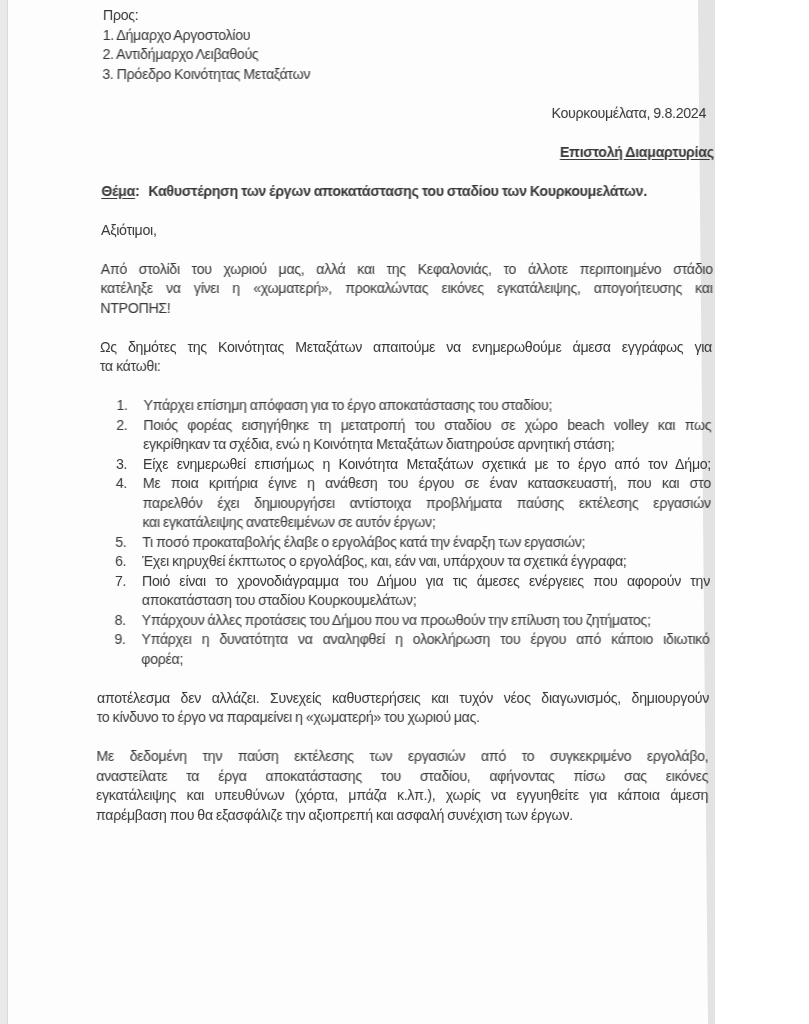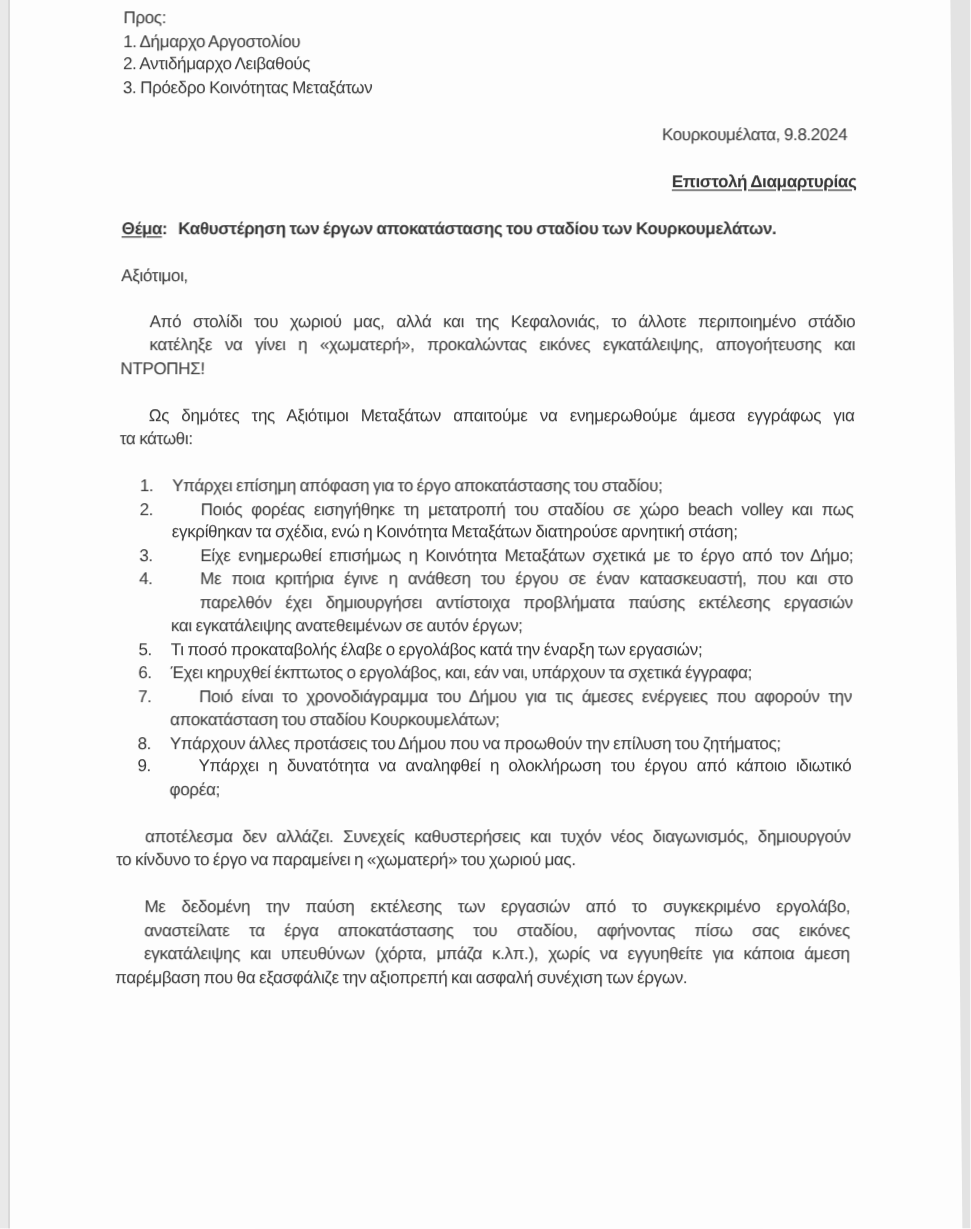--- a/index.html
+++ b/index.html
@@ -2,21 +2,21 @@
 <html lang="el"><head>
 <meta charset="utf-8">
 <style>
   html, body {
     margin: 0;
     padding: 0;
     background: #ffffff;
   }
   .page {
     position: relative;
-    width: 809px;
+    width: 715px;
     height: 1024px;
     background: #fdfdfd;
     overflow: hidden;
     font-family: "Liberation Sans", "DejaVu Sans", sans-serif;
     color: #373737;
   }
   
   .edge-left {
     position: absolute;
     left: 0; top: 0;
@@ -38,21 +38,21 @@
     width: 612px;
     transform: skewX(-0.5deg);
     transform-origin: 0 0;
     font-size: 14.2px;
     line-height: 19.5px;
     letter-spacing: -0.3px;
     word-spacing: -0.5px;
     filter: blur(0.22px);
   }
   .ln { white-space: nowrap; }
-  .jl { text-align: justify; text-align-last: justify; margin-left: 24px; }
+  .jl { text-align: justify; text-align-last: justify; }
   .ll { text-align: left; }
   .para { margin: 0 0 19.5px 0; }
   .recipients { margin: 0; }
   .dateline {
     margin: 19.5px 0 19.5px 0;
     padding-right: 8px;
     text-align: right;
   }
   .title {
     margin: 0 0 19.5px 0;
@@ -98,21 +98,21 @@
 
     <div class="salutation ln">Αξιότιμοι,</div>
 
     <div id="paras-top">
         <div class="para">
           <div class="ln jl">Από στολίδι του χωριού μας, αλλά και της Κεφαλονιάς, το άλλοτε περιποιημένο στάδιο</div>
           <div class="ln jl">κατέληξε να γίνει η «χωματερή», προκαλώντας εικόνες εγκατάλειψης, απογοήτευσης και</div>
           <div class="ln ll">ΝΤΡΟΠΗΣ!</div>
         </div>
         <div class="para">
-          <div class="ln jl">Ως δημότες της Αξιότιμοι Μεταξάτων απαιτούμε να ενημερωθούμε άμεσα εγγράφως για</div>
+          <div class="ln jl">Ως δημότες της Κοινότητας Μεταξάτων απαιτούμε να ενημερωθούμε άμεσα εγγράφως για</div>
           <div class="ln ll">τα κάτωθι:</div>
         </div>
       </div>
 
     <div class="qlist" id="question-list">
         <div class="item">
           <span class="num">1.</span>
           <div class="ln ll">Υπάρχει επίσημη απόφαση για το έργο αποκατάστασης του σταδίου;</div>
         </div>
         <div class="item">

